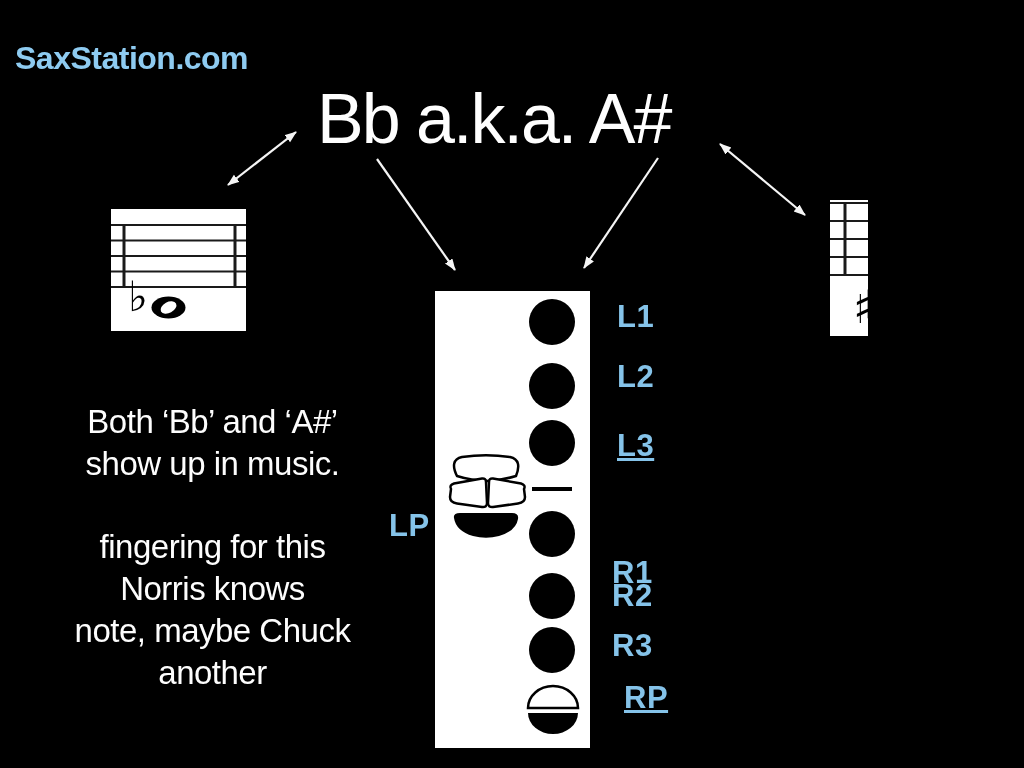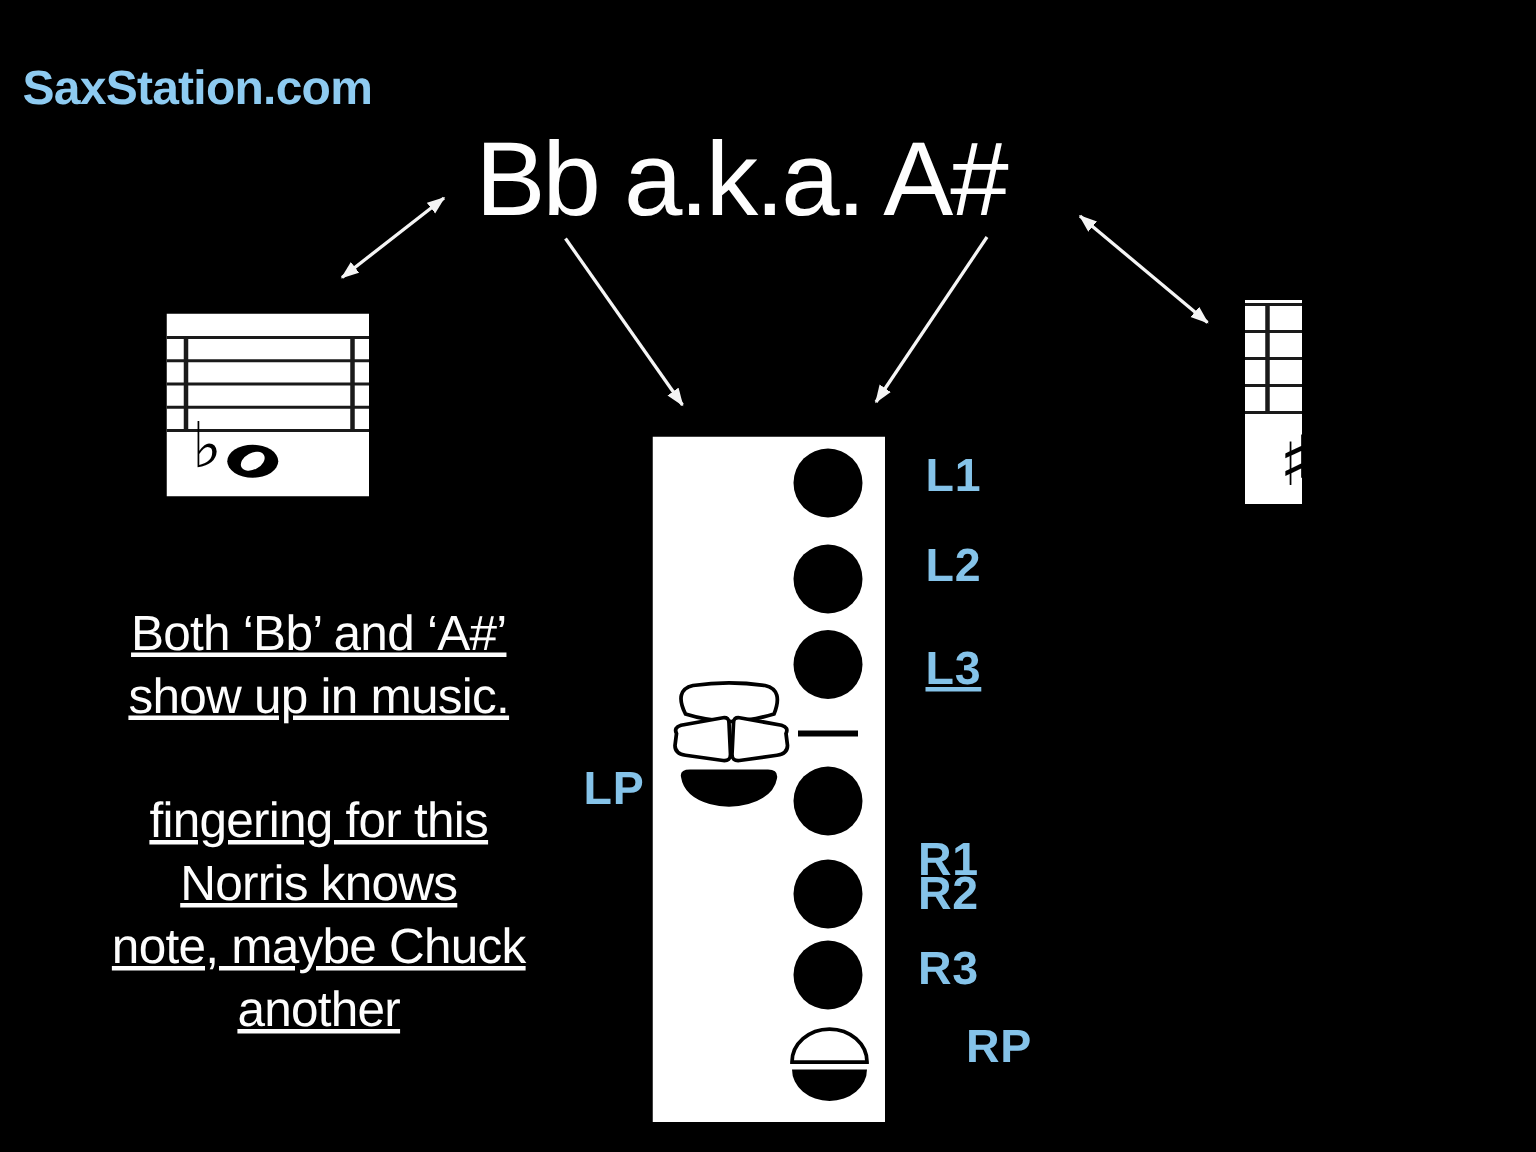--- a/index.html
+++ b/index.html
@@ -10,21 +10,21 @@
   .watermark{
     position:absolute;left:15px;top:42px;font-size:32px;font-weight:bold;
     letter-spacing:-0.5px;color:#8ecbf1;line-height:1;
   }
   .title{
     position:absolute;left:317px;top:82px;font-size:70px;line-height:74px;
     letter-spacing:-2px;color:#fefefe;white-space:nowrap;
   }
   .bodytext{
     position:absolute;left:40px;width:345px;text-align:center;color:#fdfdfd;
-    font-size:33px;line-height:42px;letter-spacing:-0.5px;text-decoration:underline;
+    font-size:33px;line-height:42px;letter-spacing:-0.5px;
   }
   .bodytext.p1{top:401px;}
   .bodytext.p2{top:526px;}
   .keylabel{
     position:absolute;color:#85c3e9;font-size:31px;font-weight:bold;
     line-height:34px;letter-spacing:0.5px;
   }
   .overlay{position:absolute;left:0;top:0;pointer-events:none;}
   .staff{position:absolute;}
   .chart{position:absolute;left:435px;top:291px;}
@@ -124,15 +124,15 @@
     <path d="M 93,422 A 25,21 0 0 0 143,422 L 93,422 Z" fill="#000"></path>
   </svg>
 
   <div class="keylabel" style="left:389px;top:509px;">LP</div>
   <div class="keylabel" style="left:617px;top:300px;">L1</div>
   <div class="keylabel" style="left:617px;top:360px;">L2</div>
   <div class="keylabel" style="left:617px;top:429px;text-decoration:underline;">L3</div>
   <div class="keylabel" style="left:612px;top:508px;margin-top:48px;">R1</div>
   <div class="keylabel" style="left:612px;top:579px;">R2</div>
   <div class="keylabel" style="left:612px;top:629px;">R3</div>
-  <div class="keylabel" style="left:644px;top:681px;">RP</div>
+  <div class="keylabel" style="left:624px;top:681px;text-decoration:underline;">RP</div>
 
 </div>
 
 </body></html>

